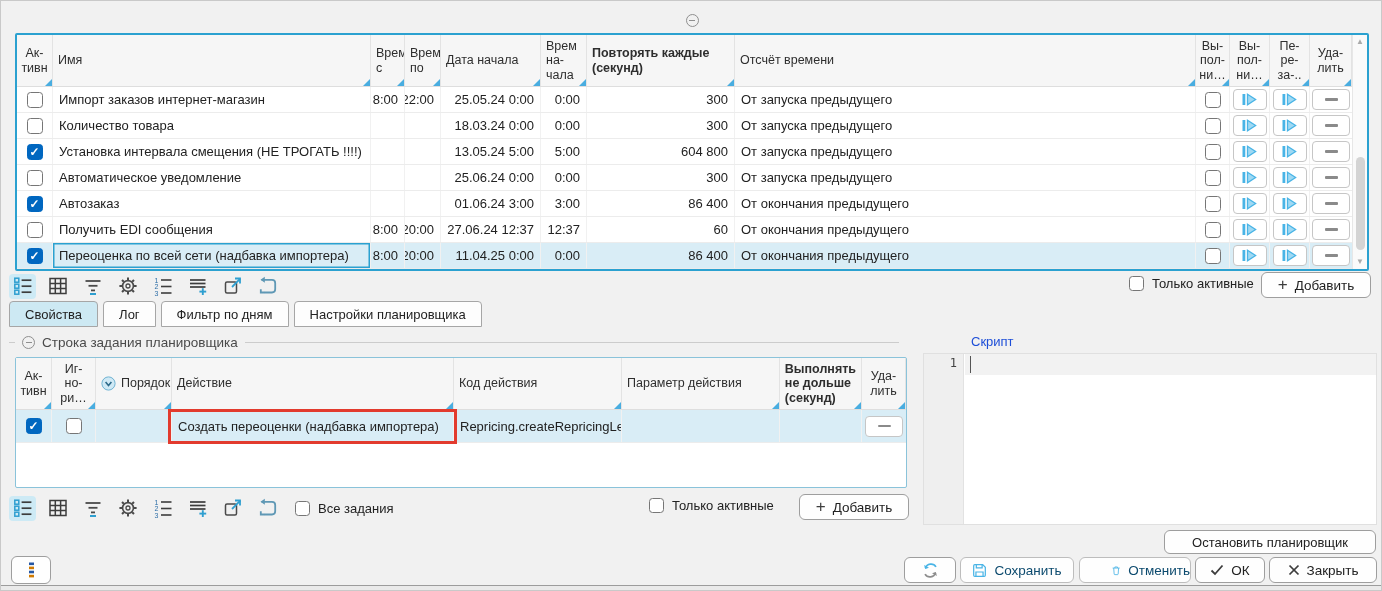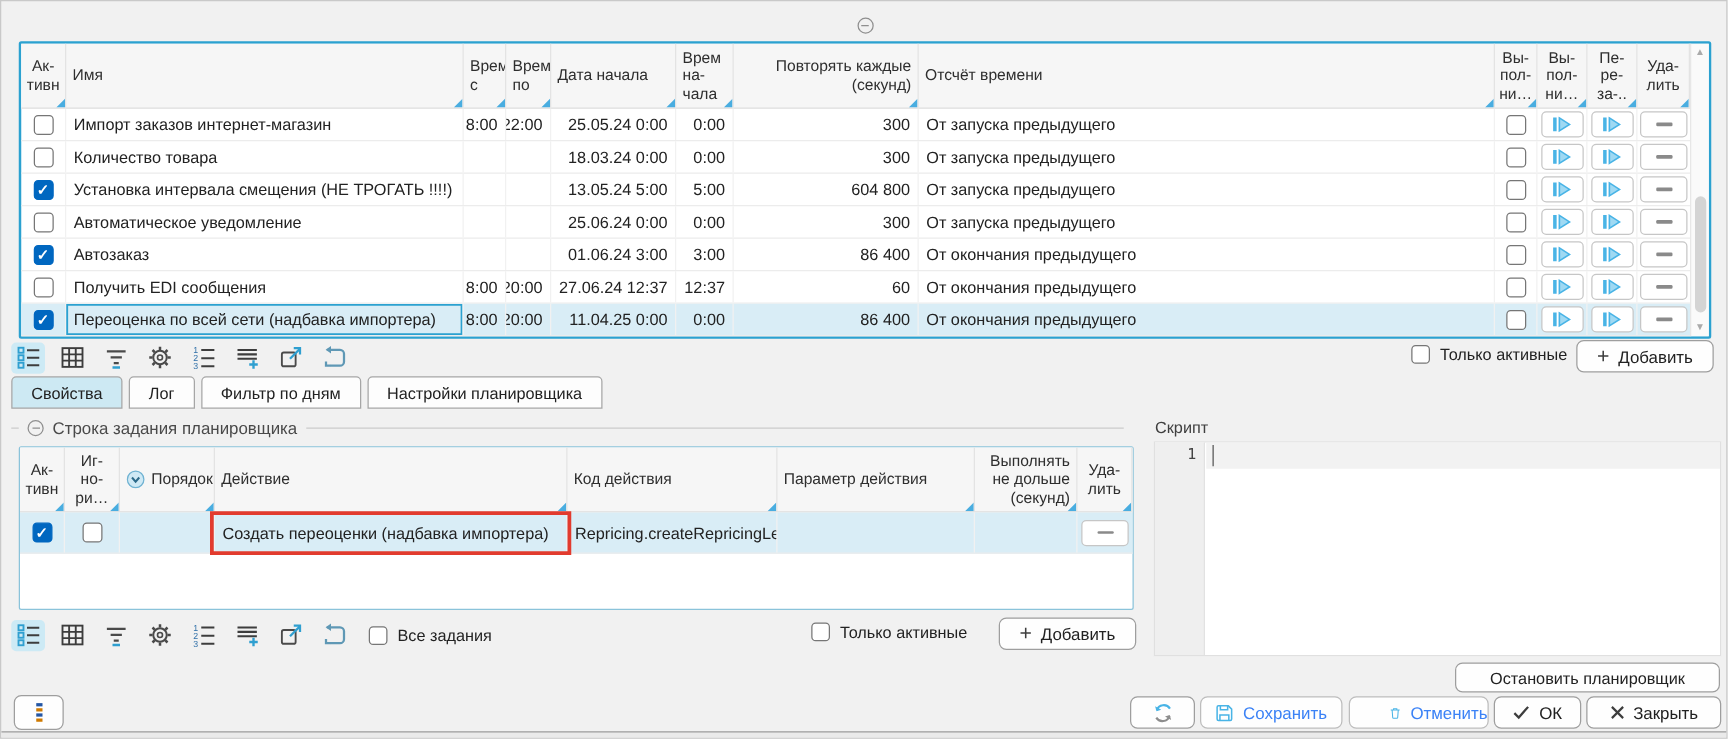--- a/index.html
+++ b/index.html
@@ -25,21 +25,21 @@
   
   .tbl { background:#fff; }
   .tbl-top { border:2px solid #2ba1d0; border-radius:2px; }
   .tbl-bot { border:1px solid #8ac3da; border-radius:2px; }
   .tgrid { display:grid; }
   .cols-top { grid-template-columns: 36px 318px 34px 36px 100px 46px 148px 1fr 34px 40px 40px 42px; }
   .cols-bot { grid-template-columns: 36px 44px 76px 282px 168px 158px 82px 44px; }
   .thead { background:#f6f6f6; border-bottom:1px solid #dedede; }
   .th { position:relative; display:flex; align-items:center; padding:2px 5px; font-size:12.5px; line-height:1.13;
         color:#2e2e2e; border-right:1px solid #e3e3e3; overflow:hidden; }
-  .th.hr { justify-content:flex-end; text-align:right; }
+  .th.hr { justify-content:flex-end; text-align:left;font-weight:bold; }
   .th.hc { justify-content:center; text-align:center; }
   .th::after { content:''; position:absolute; right:0; bottom:0; width:0; height:0;
                border-left:7px solid transparent; border-bottom:7px solid #49ade0; }
   .trow { border-bottom:1px solid #ececec; }
   .trow.selected { background:#d9edf6; }
   .c { display:flex; align-items:center; padding:0 6px; border-right:1px solid #f1f1f1; overflow:hidden; white-space:nowrap; }
   .c.num { justify-content:flex-end; }
   .c.ctr { justify-content:center; padding:0; }
   .trow.selected .c-focus { box-shadow: inset 0 0 0 1.5px #2ba1d0; }
 
@@ -69,21 +69,21 @@
   
   .tabs { display:flex; gap:5px; height:26px; }
   .tab { display:flex; align-items:center; padding:0 15px; border:1px solid #a6a6a6; border-radius:4px 4px 0 0;
          background:#fdfdfd; font-size:13px; color:#222; }
   .tab.active { background:#cde9f3; }
 
   
   .btn { display:inline-flex; align-items:center; justify-content:center; gap:7px; background:#fefefe;
          border:1px solid #9e9e9e; border-radius:6px; font-size:13.5px; color:#222; font-family:inherit; }
   .btn .glabel { white-space:nowrap; }
-  .btn.disabled { color:#3b82f6; border-color:#bdbdbd; }
+  .btn.disabled { color:#0c4a6e; border-color:#bdbdbd; }
   .plus { font-size:17px; line-height:1; color:#3d3d3d; margin-top:-2px; }
 
   .chkrow { display:flex; align-items:center; gap:8px; }
   .chkrow .cb { width:15px; height:15px; }
 
   
   .editor { background:#fff; border:1px solid #e0e0e0; position:relative; }
   .gutter { position:absolute; left:0; top:0; bottom:0; width:40px; background:#efefef; border-right:1px solid #e2e2e2; }
   .lineno { position:absolute; top:2px; right:6px; font-family:"DejaVu Sans Mono", monospace; font-size:12px; color:#444; }
   .activeline { position:absolute; left:41px; right:0; top:0; height:21px; background:#f2f2f2; }
@@ -648,21 +648,21 @@
 
 <div class="abs chkrow" style="left:648px; top:497px;">
   <span class="cb"></span>
   <span>Только активные</span>
 </div>
 <button class="abs btn" style="left:798px; top:493px; width:110px; height:26px;">
   <span class="plus">+</span>
   <span class="glabel">Добавить</span>
 </button>
 
-<div class="abs" style="left:923px; top:333px; color:#404040;">Скрипт</div>
+<div class="abs" style="left:970px; top:333px; color:#1d4ed8;">Скрипт</div>
 <div class="abs editor" style="left:922px; top:352px; width:454px; height:172px;">
   <div class="activeline"></div>
   <div class="gutter">
     <span class="lineno">1</span>
   </div>
   <div class="caret"></div>
 </div>
 
 <button class="abs btn" style="left:1163px; top:529px; width:212px; height:24px; font-size:13px;">
   <span class="glabel">Остановить планировщик</span>

